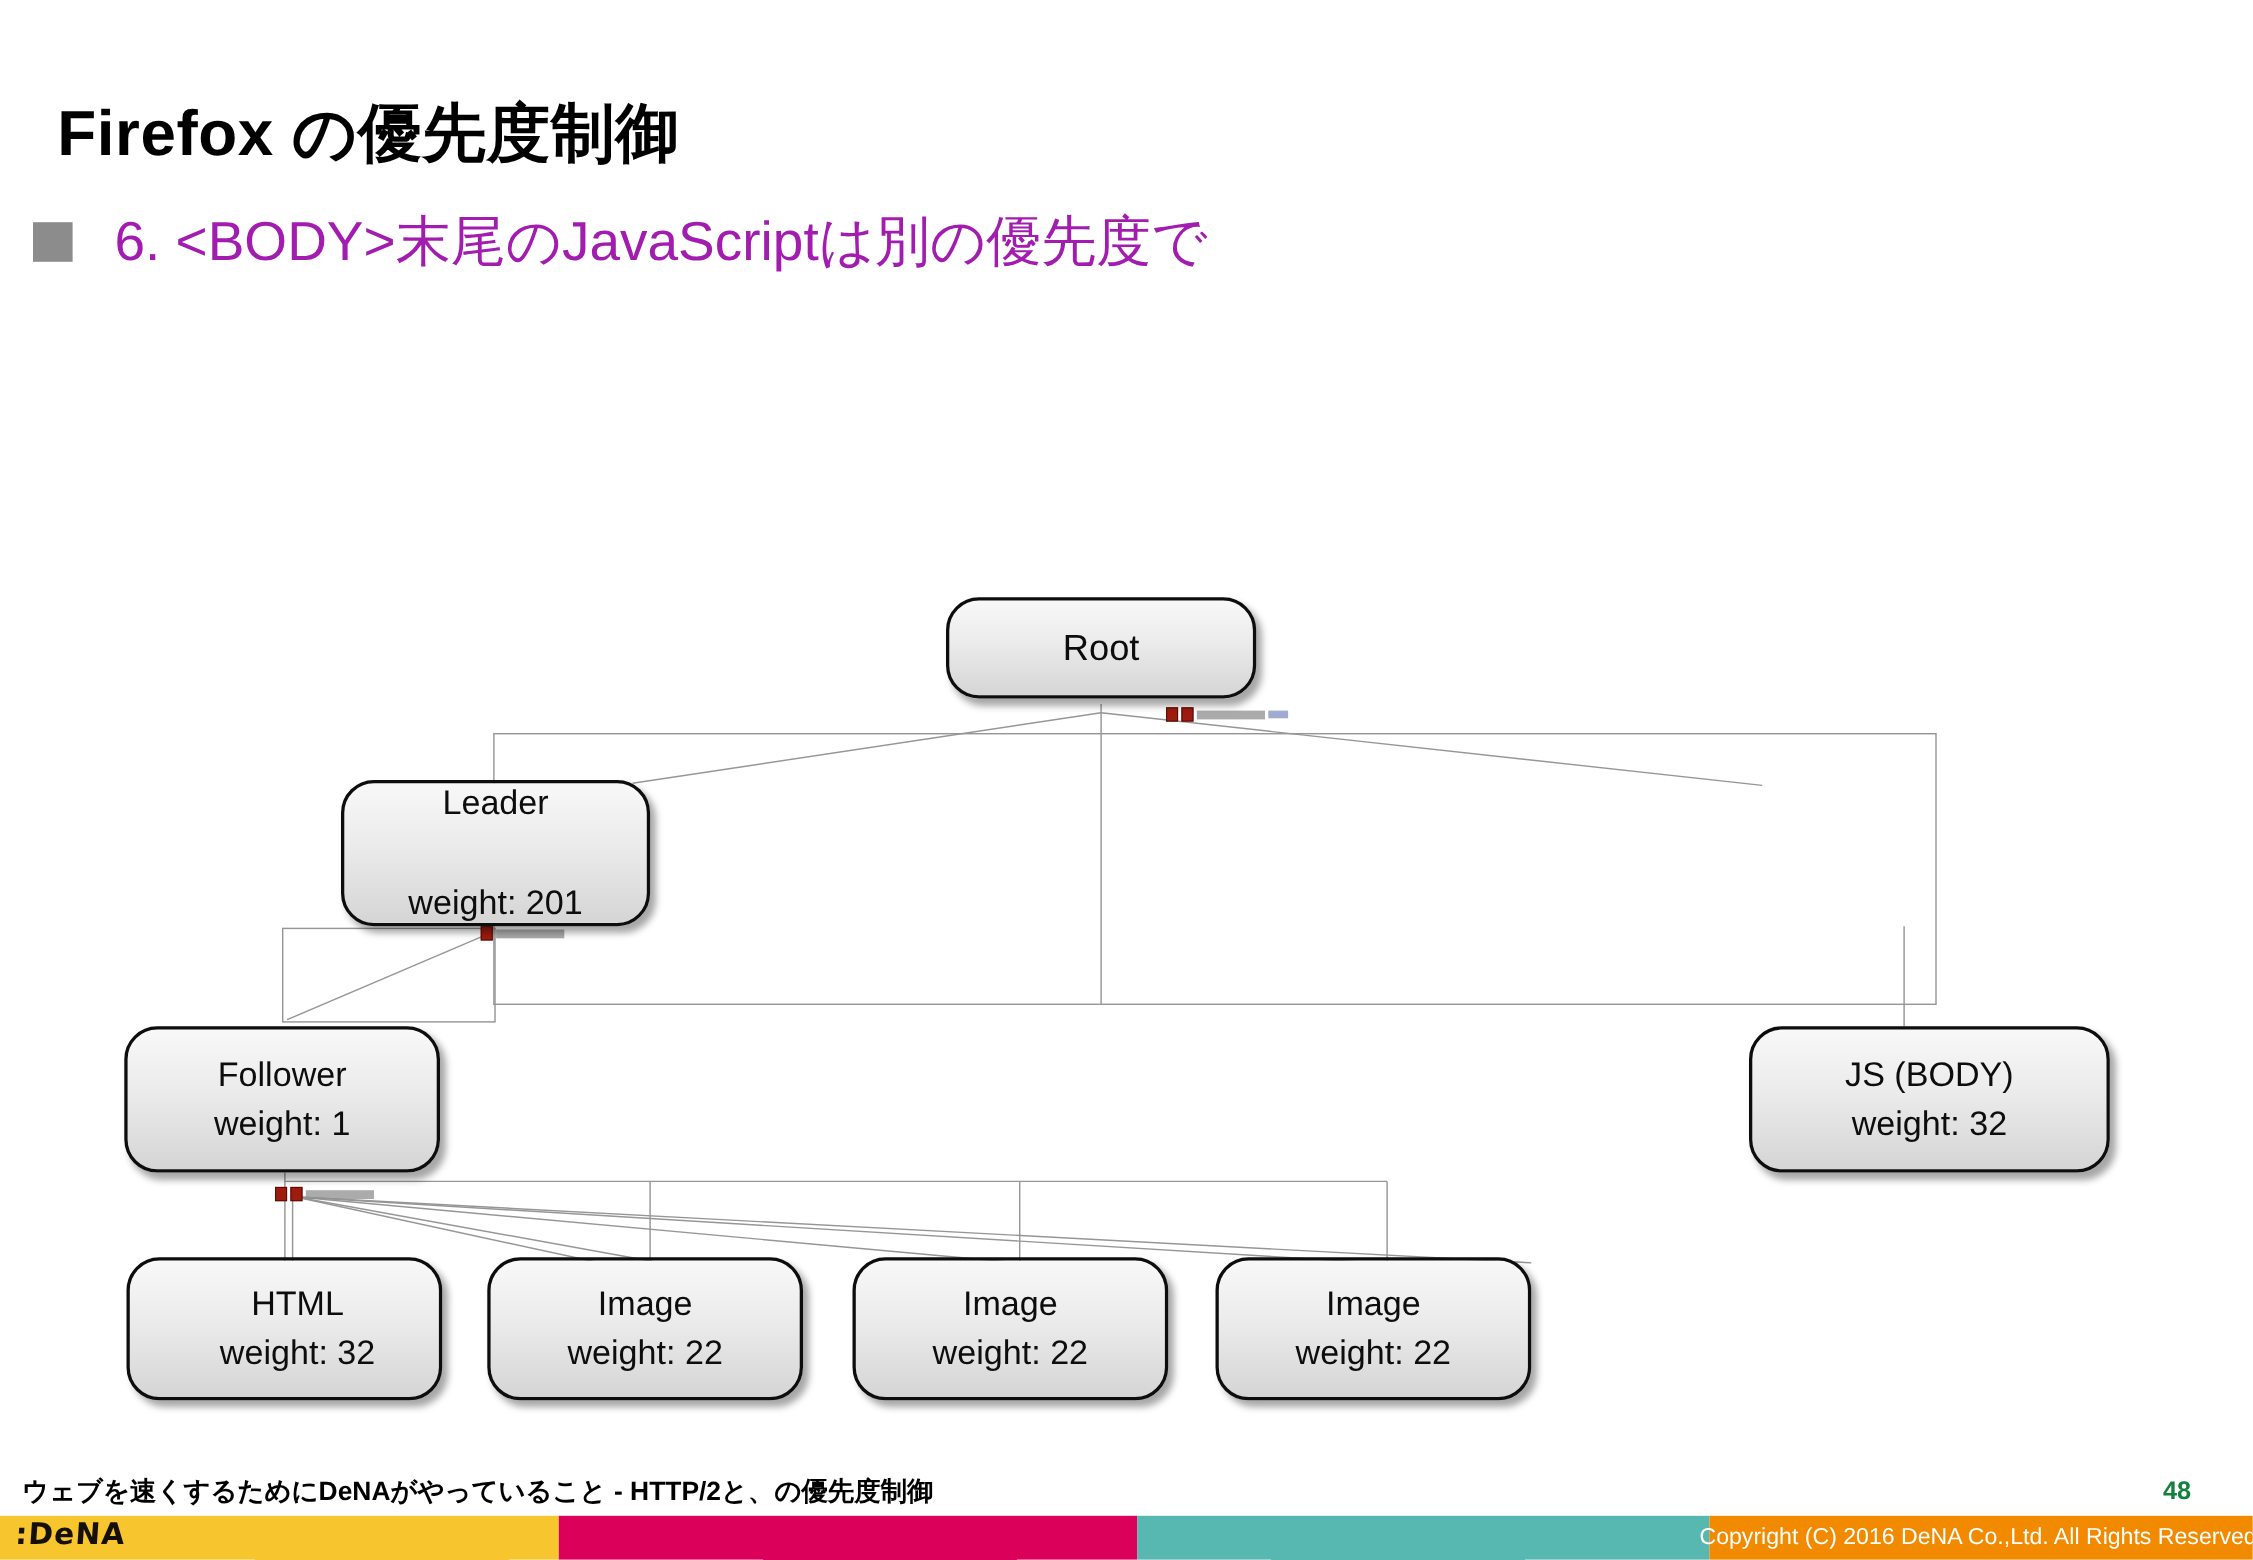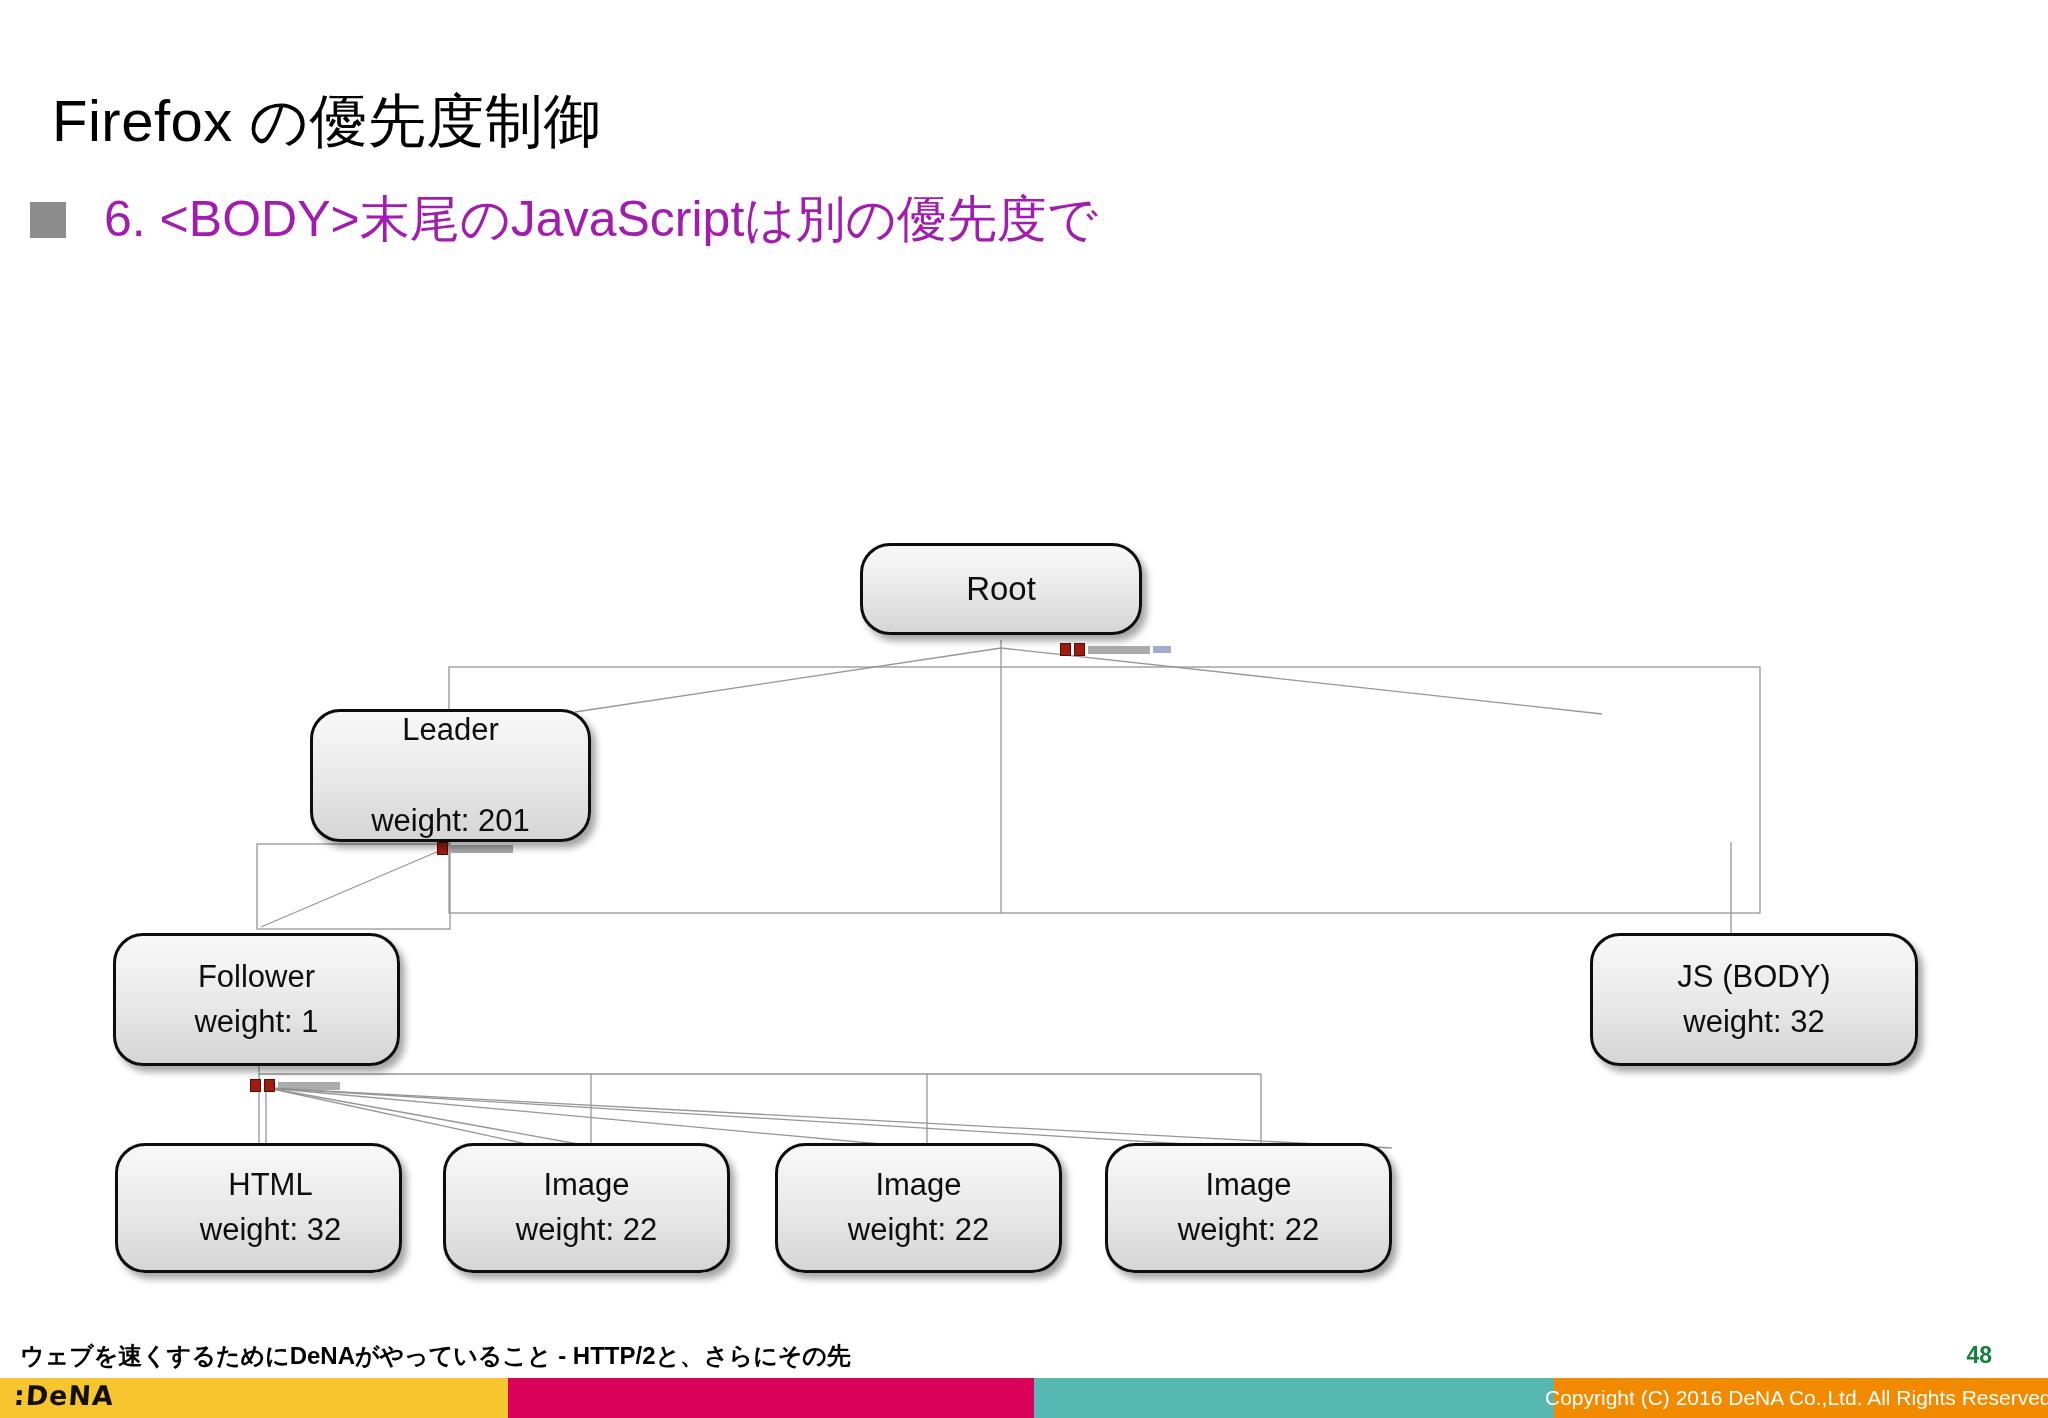--- a/index.html
+++ b/index.html
@@ -2,21 +2,21 @@
 <html><head>
 <meta charset="utf-8">
 <style>
   html,body{margin:0;padding:0;}
   body{
     width:2048px;height:1418px;position:relative;overflow:hidden;
     background:#ffffff;font-family:"Liberation Sans",sans-serif;color:#111;
   }
   
   .slide-title{
-    position:absolute;left:52px;top:44px;font-size:58px;font-weight:normal;
+    position:absolute;left:52px;top:44px;font-size:58px;font-weight:bold;
     letter-spacing:0.5px;color:#000;white-space:nowrap;
   }
   .bullet-row{position:absolute;left:30px;top:186px;display:flex;align-items:center;}
   .bullet-marker{width:36px;height:36px;background:#8c8c8c;margin-right:38px;flex:0 0 auto;}
   .bullet-text{font-size:50px;color:#a21caf;white-space:nowrap;}
   
   .diagram{position:absolute;left:0;top:0;width:2048px;height:1418px;}
   svg.connectors{position:absolute;left:0;top:0;pointer-events:none;}
   .node{
     position:absolute;box-sizing:border-box;
@@ -142,21 +142,21 @@
   <div class="node node-image2">
     <div class="nlabel">Image</div>
     <div class="nweight">weight: 22</div>
   </div>
   <div class="node node-image3">
     <div class="nlabel">Image</div>
     <div class="nweight">weight: 22</div>
   </div>
 </div>
 
-<div class="footer-title">ウェブを速くするためにDeNAがやっていること - HTTP/2と、さらにその先</div>
+<div class="footer-title">ウェブを速くするためにDeNAがやっていること - HTTP/2と、の優先度制御</div>
 <div class="page-number">48</div>
 
 <div class="brand-bar">
   <div class="bar-seg seg-yellow" style="background: rgb(247, 197, 45);">
     <span class="dena-logo">:DeNA</span>
   </div>
   <div class="bar-seg seg-crimson" style="background: rgb(219, 0, 89);"></div>
   <div class="bar-seg seg-teal" style="background: rgb(87, 184, 178);"></div>
   <div class="bar-seg seg-orange" style="background: rgb(242, 138, 0);">
     <span class="copyright">Copyright (C) 2016 DeNA Co.,Ltd. All Rights Reserved.</span>

